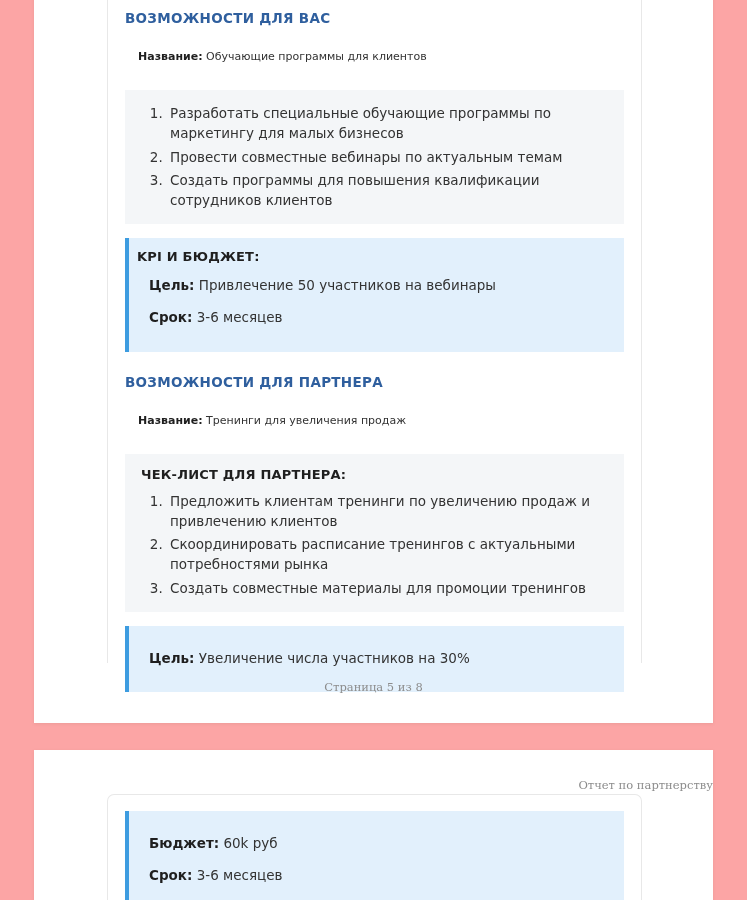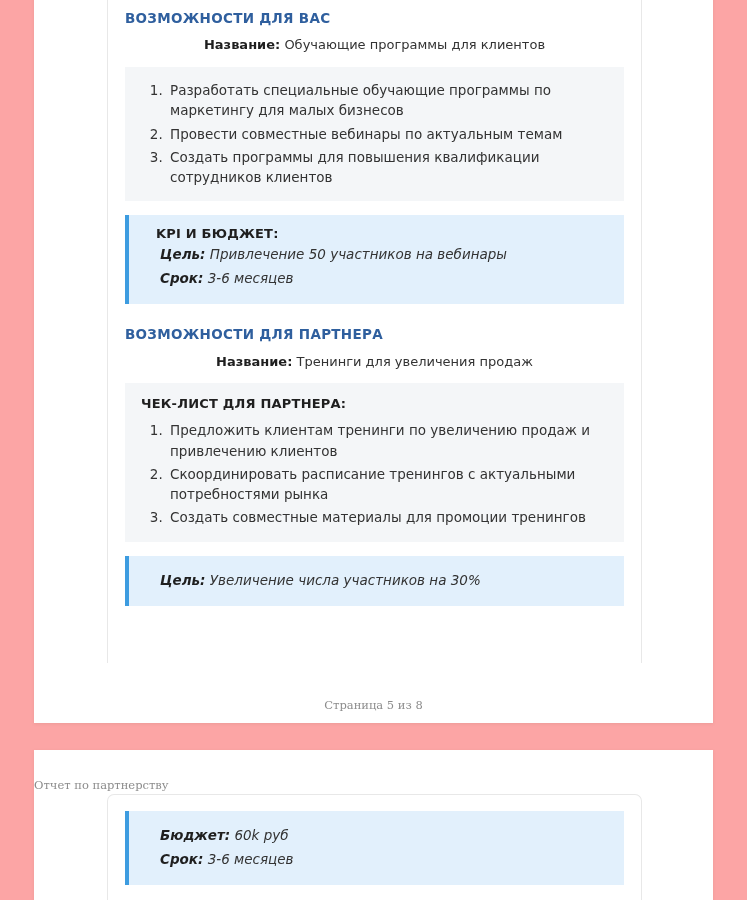--- a/index.html
+++ b/index.html
@@ -72,25 +72,24 @@
   .section-heading {
     color: #2f5f9e;
     font-size: 13.5px;
     font-weight: bold;
     letter-spacing: 0.3px;
     margin: 0;
     padding: 0;
     line-height: 1.2;
   }
   .named-line {
-    font-size: 13px;
+    font-size: 11px;
     color: #333333;
     line-height: 1.45;
-    margin: 0;
-    text-align: center;
+    margin: 13px;
   }
   .named-line .lbl {
     font-weight: bold;
     color: #1f1f1f;
   }
 
   
   .checklist-panel {
     background: #f4f6f8;
     padding: 13px 16px 14px 16px;
@@ -115,57 +114,56 @@
     padding-left: 3px;
   }
   ol.checklist li:last-child {
     margin-bottom: 0;
   }
 
   
   .kpi-panel {
     background: #e2f0fc;
     border-left: 4px solid #3d9ce0;
-    padding: 11px 14px 12px 27px;
+    padding: 11px 14px 12px 8px;
     box-sizing: border-box;
   }
   .kpi-title {
     font-size: 13px;
     font-weight: bold;
     color: #1f1f1f;
     letter-spacing: 0.2px;
     margin: 0 0 2px 0;
   }
   .kpi-line {
     font-size: 13.5px;
     color: #333333;
     line-height: 1.45;
-    margin: 4px;
-    font-style: italic;
+    margin: 12px;
   }
   .kpi-line .lbl {
     font-weight: bold;
     color: #1f1f1f;
   }
 
   
   .page-footer {
     position: absolute;
     left: 0;
     width: 679px;
     text-align: center;
     font-family: "DejaVu Serif", "Liberation Serif", serif;
     font-size: 11.5px;
     color: #8c8c8c;
   }
   .page-header {
     position: absolute;
     left: 0;
     width: 679px;
-    text-align: left;
+    text-align: right;
     font-family: "DejaVu Serif", "Liberation Serif", serif;
     font-size: 11.5px;
     color: #8c8c8c;
   }
   .spacer-10 { height: 10px; }
   .spacer-12 { height: 12px; }
   .spacer-14 { height: 14px; }
   .spacer-16 { height: 16px; }
   .spacer-22 { height: 22px; }
 </style>
@@ -245,21 +243,21 @@
             <p class="kpi-line">
               <span class="lbl">Цель:</span>
               <span>Увеличение числа участников на 30%</span>
             </p>
           </div>
         </div>
 
       </div>
     </div>
 
-    <div class="page-footer" style="top: 704px;">Страница 5 из 8</div>
+    <div class="page-footer" style="top: 686px;">Страница 5 из 8</div>
   </div>
 
   <div class="page-sheet" id="page-two">
 
     <div class="page-header" style="top: 28px;">Отчет по партнерству</div>
 
     <div class="content-card" id="card-two">
       <div class="card-inner">
         <div class="spacer-16"></div>
 

